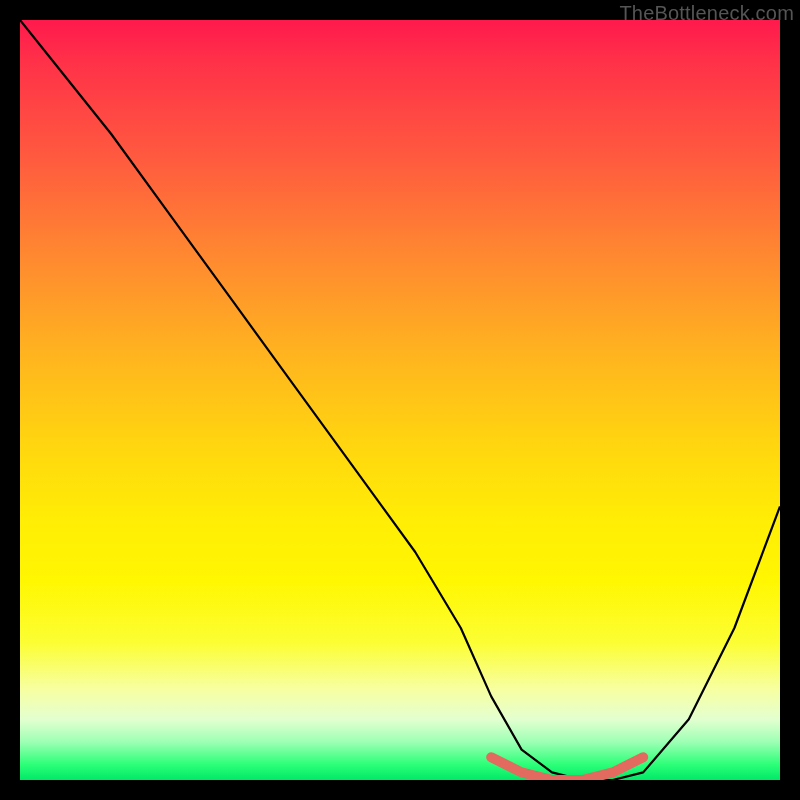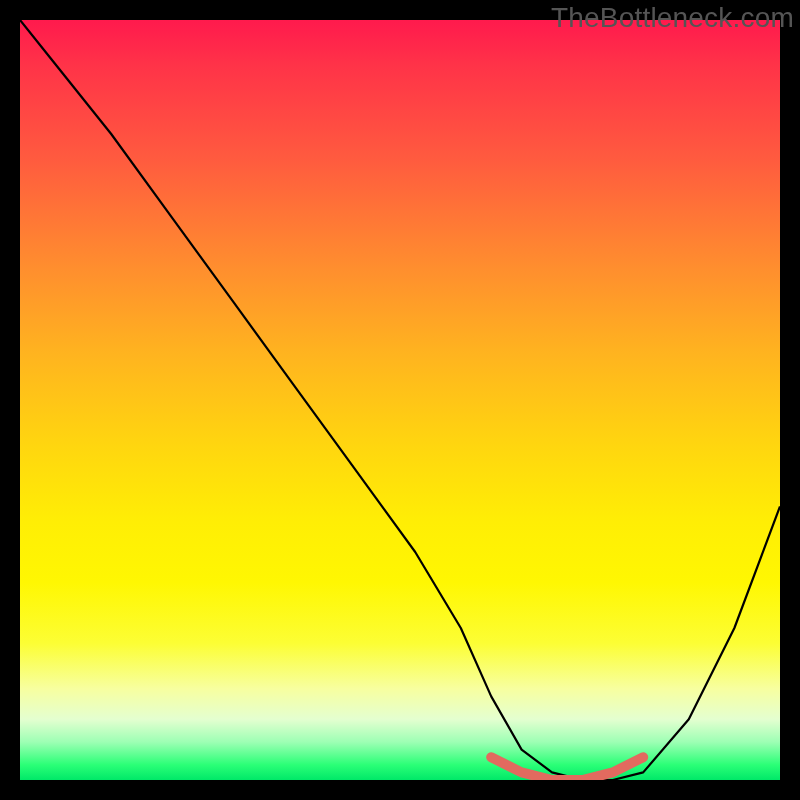--- a/index.html
+++ b/index.html
@@ -39,21 +39,21 @@
     left: 0;
     top: 0;
     width: 760px;
     height: 760px;
   }
   .watermark {
     position: absolute;
     top: 2px;
     right: 6px;
     color: #555;
-    font-size: 28px;
+    font-size: 20px;
     font-weight: 500;
     letter-spacing: 0.2px;
     user-select: none;
   }
 </style>
 </head>
 <body>
 
 <div class="plot-area">
   <svg class="curve" viewBox="0 0 760 760" preserveAspectRatio="none">

